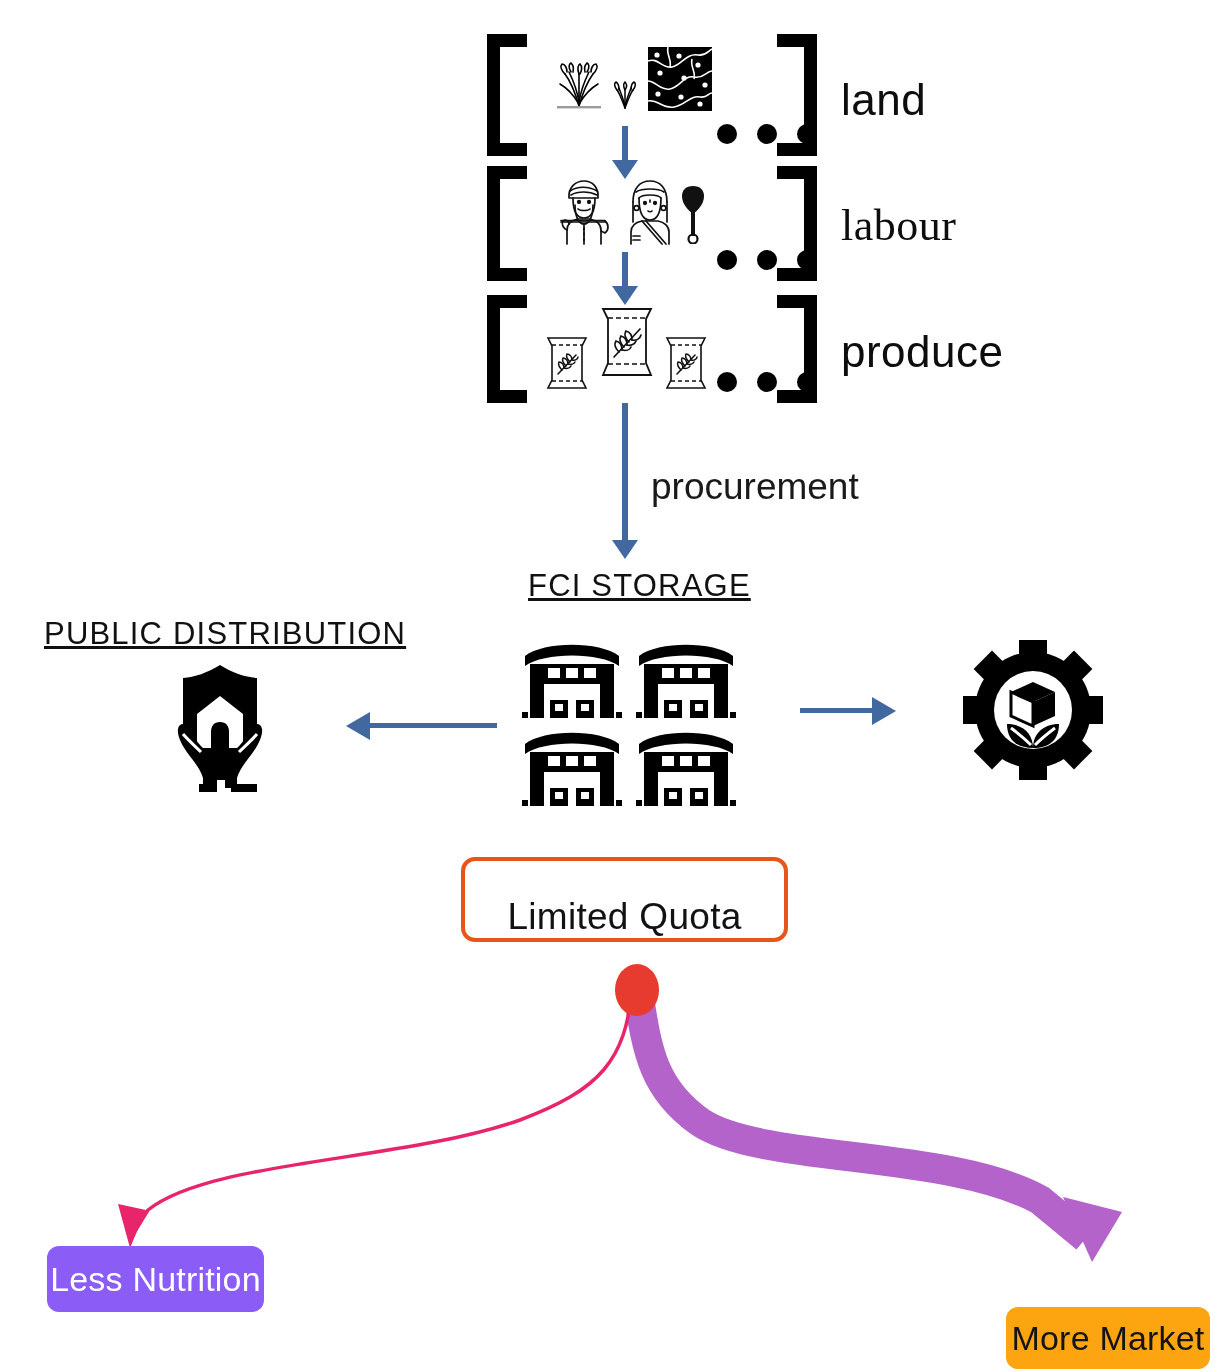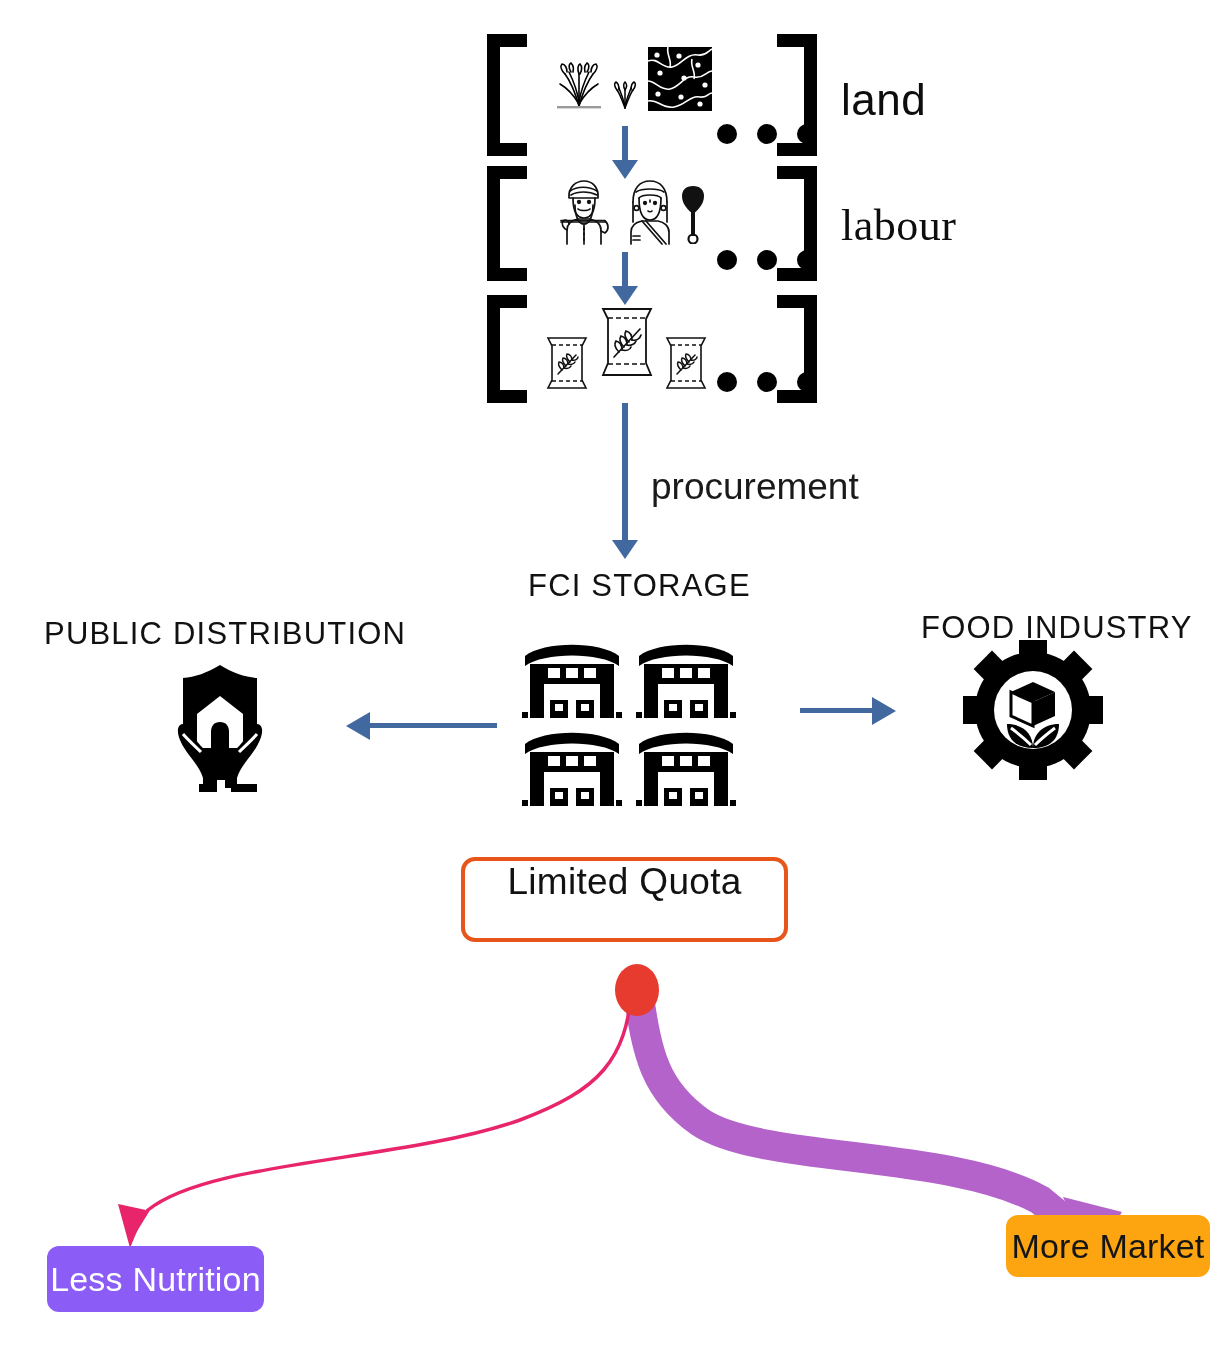--- a/index.html
+++ b/index.html
@@ -35,20 +35,21 @@
     color: #1a1a1a;
     white-space: nowrap;
     line-height: 1;
   }
   .node-caption {
     font-size: 31px;
     color: #111111;
     letter-spacing: 1.2px;
     white-space: nowrap;
     line-height: 1;
+    text-decoration: underline;
   }
 
   
   .bracket-group { position: absolute; }
   .bracket {
     position: absolute;
     top: 0;
     width: 40px;
     height: 100%;
     box-sizing: border-box;
@@ -101,21 +102,21 @@
   }
 
   
   .quota-box {
     position: absolute;
     box-sizing: border-box;
     border: 4px solid #E8551A;
     border-radius: 14px;
     background: #ffffff;
     display: flex;
-    align-items: flex-start;
+    align-items: flex-end;
     justify-content: center;
     font-size: 37px;
     color: #121212;
     letter-spacing: 0.3px;
   }
 
   
   .pill {
     position: absolute;
     box-sizing: border-box;
@@ -354,20 +355,21 @@
       </g>
     </svg>
   </div>
 
   <div class="dots" style="left:717px; top:372px;">
     <i></i>
       <i></i>
       <i></i>
   </div>
 
+  <div class="row-label abs" style="left:841px; top:330px;">produce</div>
 
   <div class="blue-arrow-v" style="left:622px; top:403px; height:140px;"></div>
   <div class="blue-head-down" style="left:612px; top:540px;"></div>
 
   <div class="flow-label abs" style="left:651px; top:468px;text-align:center;">procurement</div>
 
   <div class="node-caption abs" style="left:528px; top:570px;">FCI STORAGE</div>
 
   <div class="abs" style="left:520px; top:638px;">
     <svg class="icon-svg" width="220" height="172" viewBox="0 0 220 172" aria-hidden="true">
@@ -414,21 +416,20 @@
 
       <path d="M94 68 C100 62 106 63 107 69 C108 76 103 86 96 95 C90 103 84 110 82 118 L82 128 L64 128 L64 114 C64 104 72 96 80 90 C86 85 90 79 92 74 Z" fill="#000"></path>
       <path d="M102 74 C97 80 89 87 84 92" stroke="#fff" stroke-width="3" fill="none"></path>
 
       <rect x="44" y="124" width="26" height="8" fill="#000"></rect>
       <rect x="76" y="124" width="26" height="8" fill="#000"></rect>
       <rect x="62" y="120" width="8" height="14" fill="#fff"></rect>
     </svg>
   </div>
 
-  <div class="node-caption abs" style="left:921px; top:612px;">FOOD INDUSTRY</div>
 
   <div class="abs" style="left:963px; top:640px;">
     <svg class="icon-svg" width="140" height="140" viewBox="0 0 140 140" aria-hidden="true">
       <g fill="#000">
 
         <rect x="56" y="0" width="28" height="26"></rect>
         <rect x="56" y="114" width="28" height="26"></rect>
         <rect x="0" y="56" width="26" height="28"></rect>
         <rect x="114" y="56" width="26" height="28"></rect>
         <rect x="16" y="16" width="26" height="26" transform="rotate(45 29 29)"></rect>
@@ -470,17 +471,17 @@
              L 132 1236" fill="none" stroke="#E8246A" stroke-width="3.5" stroke-linecap="round"></path>
     <polygon points="118,1204 146,1210 130,1248" fill="#E8246A"></polygon>
 
     <ellipse cx="637" cy="990" rx="22" ry="26" fill="#E63B2E"></ellipse>
   </svg>
 
   <div class="pill pill-blue" style="left:18px; top:1246px; width:217px; height:66px;">
     <span>Less Nutrition</span>
   </div>
 
-  <div class="pill pill-orange" style="left:1006px; top:1215px; width:204px; height:62px;">
+  <div class="pill pill-orange" style="left:1006px; top:1307px; width:204px; height:62px;">
     <span>More Market</span>
   </div>
 
 </div>
 
 </body></html>

